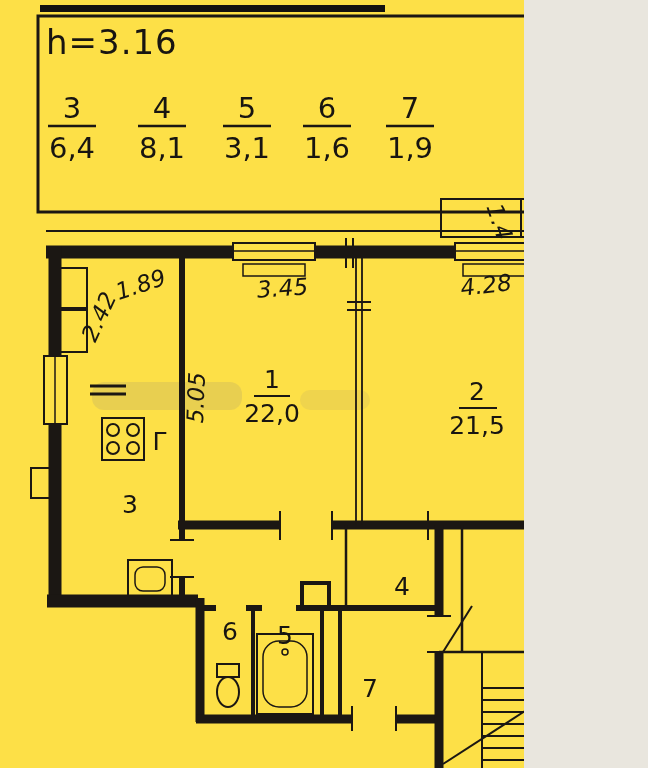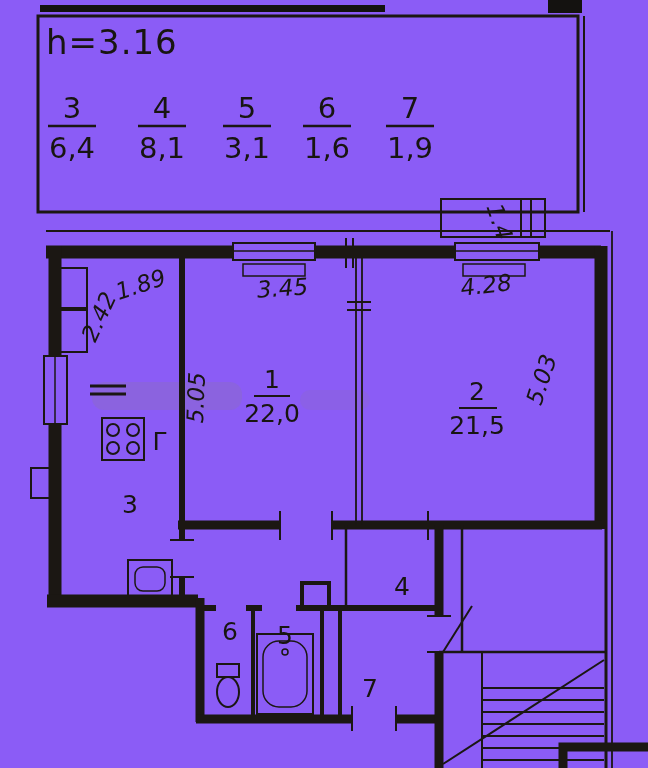--- a/index.html
+++ b/index.html
@@ -1,19 +1,19 @@
 <!DOCTYPE html>
 <html><head>
 <meta charset="utf-8">
 <style>
   html,body{margin:0;padding:0;background:#e9e6de;}
   .page{
     position:relative;
-    width:648px;height:768px;
-    background:#8b5cf6;
+    width:524px;height:768px;
+    background:#fde047;
     overflow:hidden;
     font-family:"DejaVu Sans",sans-serif;
   }
   svg{position:absolute;left:0;top:0;}
   svg text{fill:#181511;}
   .t-print{font-family:"DejaVu Sans",sans-serif;font-weight:normal;}
   .t-big{font-size:34px;letter-spacing:1px;}
   .t-legend{font-size:29px;}
   .t-room{font-size:25px;}
   .t-dim{font-family:"DejaVu Sans",sans-serif;font-style:italic;font-size:23px;}

